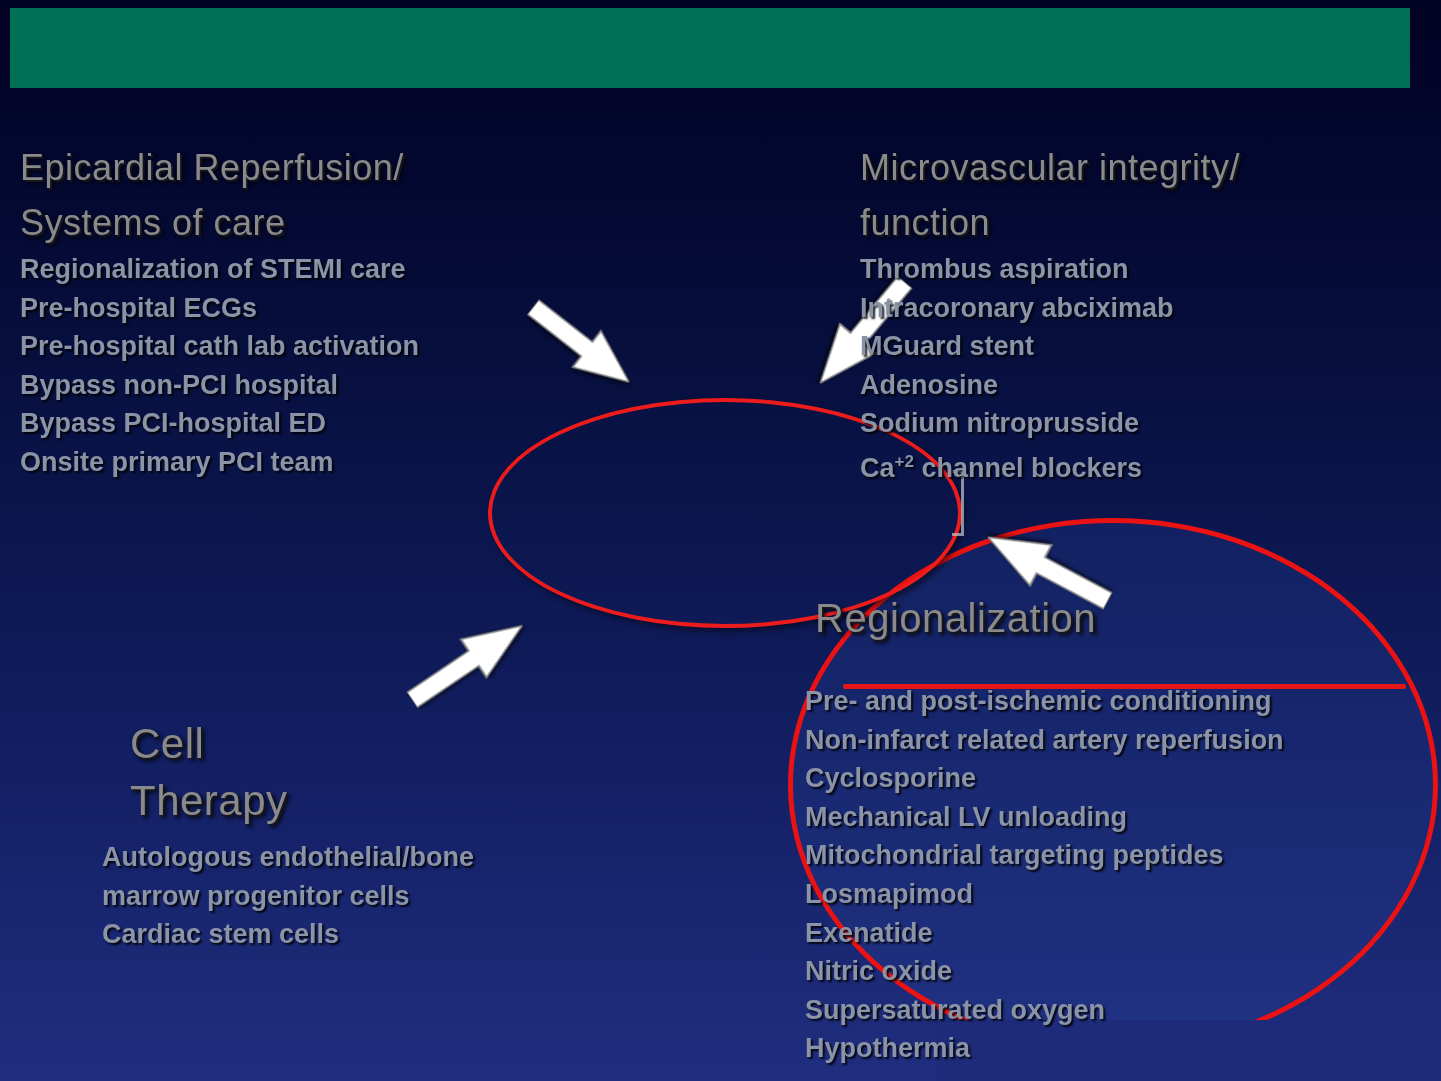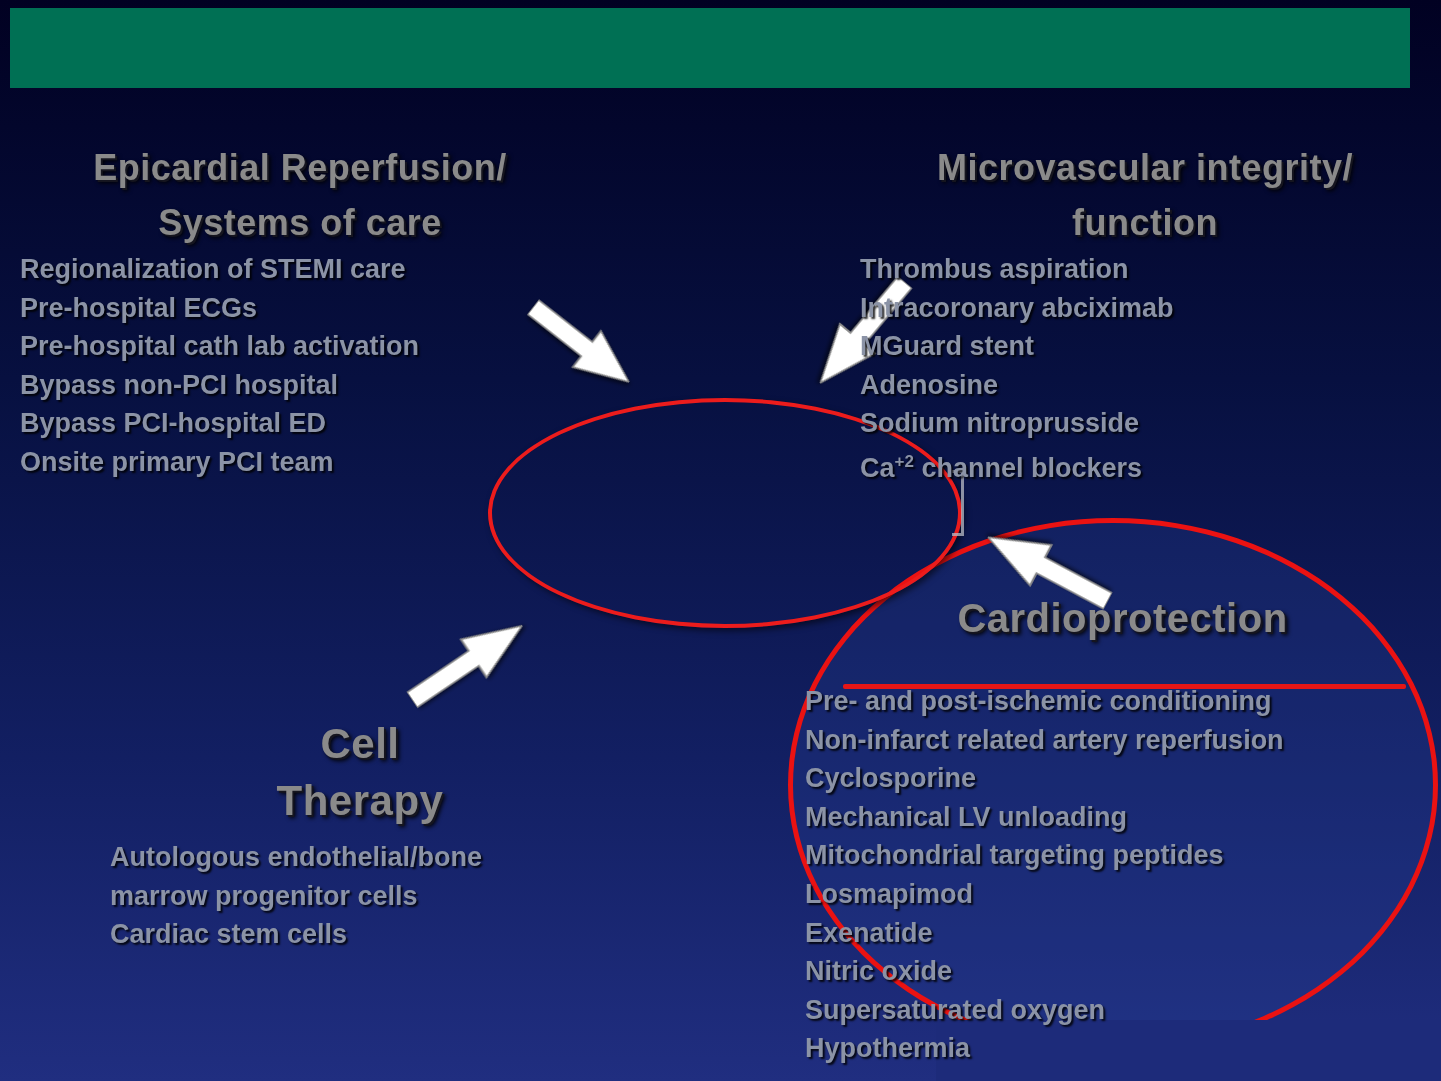--- a/index.html
+++ b/index.html
@@ -11,21 +11,21 @@
     overflow:hidden;
   }
   .stage {
     position:relative; width:1441px; height:1081px; overflow:hidden;
     background: linear-gradient(180deg, #010122 0%, #071040 35%, #121f62 70%, #202e80 100%);
   }
   .topbar {
     position:absolute; left:10px; top:8px; width:1400px; height:80px;
   }
   .heading {
-    position:absolute; text-align:center; font-weight:bold;
+    position:absolute; font-weight:normal;
     color:#8a8a8a; letter-spacing:0.5px;
     text-shadow: 2px 2px 0 #15151f, 3px 3px 4px #000000;
   }
   .list {
     position:absolute; font-weight:bold;
     color:#8b93a6; font-size:27px; line-height:38.6px;
     text-shadow: 2px 2px 2px rgba(0,0,0,0.85);
   }
   .li { white-space:nowrap; }
   .li sup { font-size:17px; }
@@ -61,21 +61,21 @@
     position:absolute; transform-origin:0 50%; z-index:8;
     filter: drop-shadow(2px 2px 2px rgba(0,0,0,0.6));
   }
   .arrow svg polygon { fill:#ffffff; stroke:#8a8a8a; stroke-width:1.5; }
   .txt { z-index:10; }
   .h-epicardial { left:20px; top:140px; width:560px; font-size:36px; line-height:55px; }
   .l-epicardial { left:20px; top:250px; width:560px; }
   .h-micro { left:860px; top:140px; width:570px; font-size:36px; line-height:55px; }
   .l-micro { left:860px; top:250px; width:570px; }
   .h-cell { left:130px; top:715px; width:460px; font-size:42px; line-height:57px; }
-  .l-cell { left:110px; top:838px; width:480px; }
+  .l-cell { left:102px; top:838px; width:480px; }
   .h-cardio { left:815px; top:594px; width:615px; font-size:40px; line-height:48px; }
   .l-cardio { left:805px; top:645px; width:630px;margin-top:37px; }
 </style>
 </head>
 <body>
 
 <div class="stage">
 
   <div class="topbar" style="background:#007054;"></div>
 
@@ -139,21 +139,21 @@
   <div class="heading txt h-cell">
     <div>Cell</div>
     <div>Therapy</div>
   </div>
   <div class="list txt l-cell">
     <div class="li">Autologous endothelial/bone</div>
     <div class="li">marrow progenitor cells</div>
     <div class="li">Cardiac stem cells</div>
   </div>
 
-  <div class="heading txt h-cardio">Cardioprotection</div>
+  <div class="heading txt h-cardio">Regionalization</div>
   <div class="list txt l-cardio">
     <div class="li">Pre- and post-ischemic conditioning</div>
     <div class="li">Non-infarct related artery reperfusion</div>
     <div class="li">Cyclosporine</div>
     <div class="li">Mechanical LV unloading</div>
     <div class="li">Mitochondrial targeting peptides</div>
     <div class="li">Losmapimod</div>
     <div class="li">Exenatide</div>
     <div class="li">Nitric oxide</div>
     <div class="li">Supersaturated oxygen</div>

